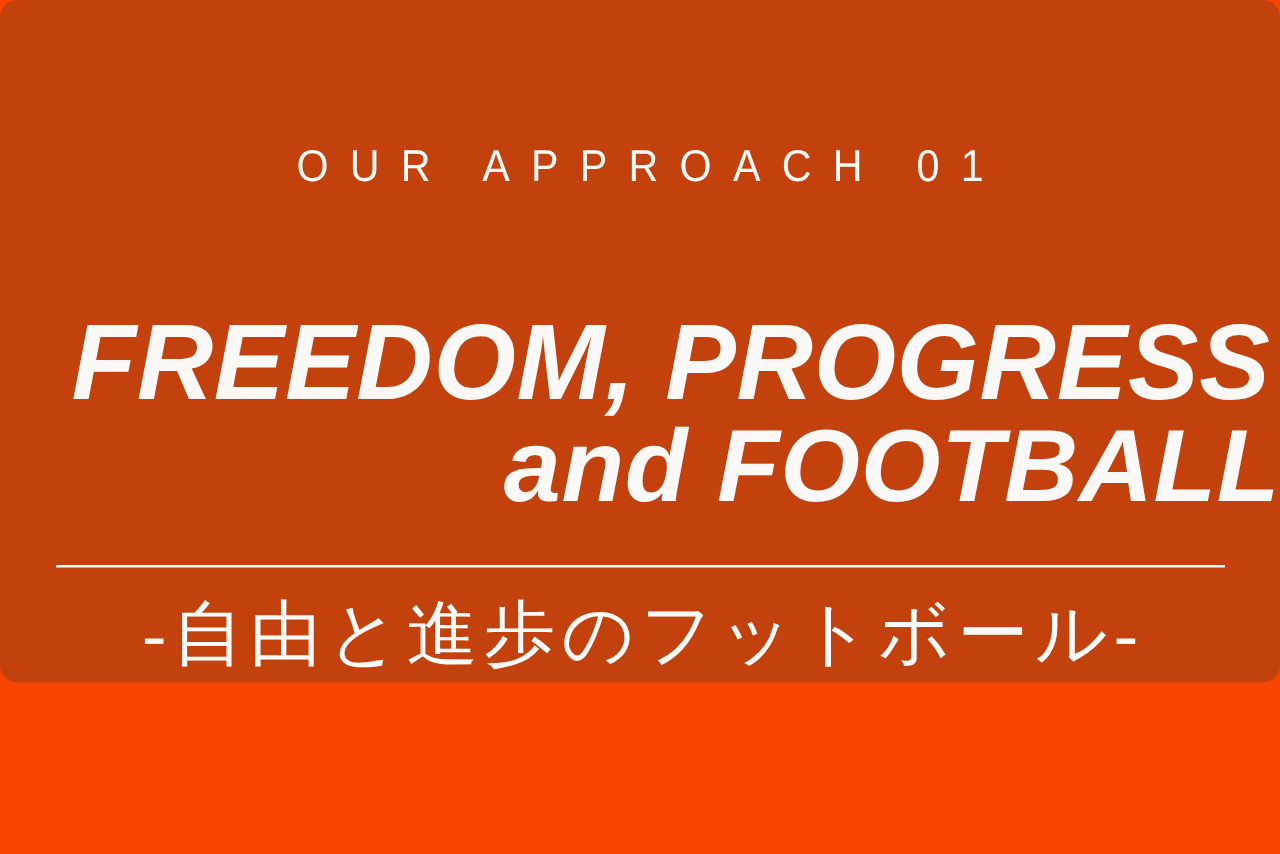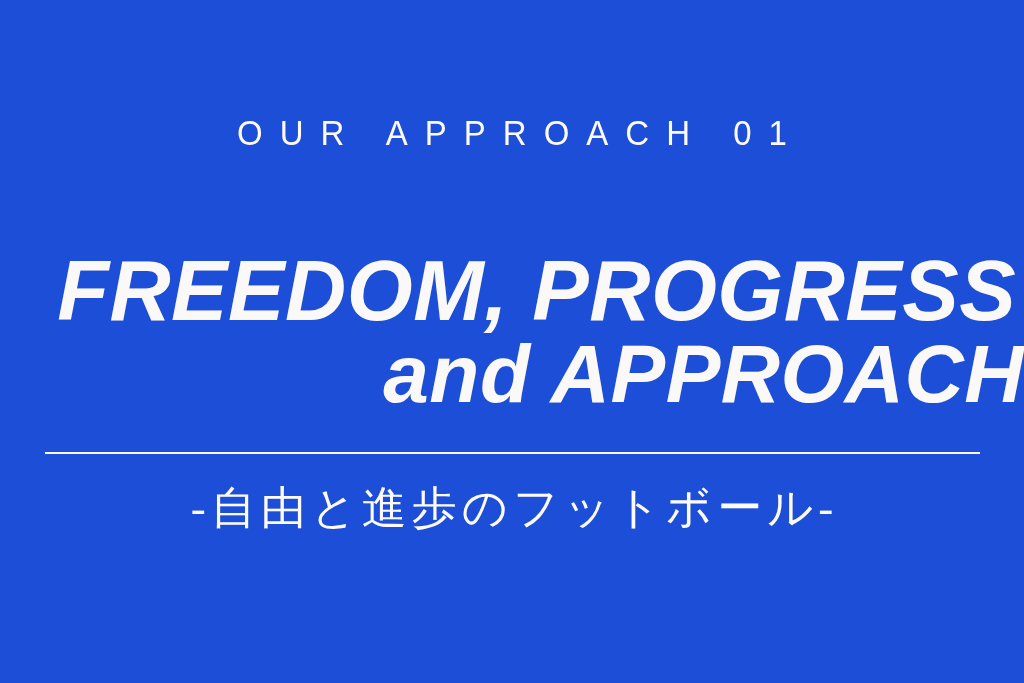--- a/index.html
+++ b/index.html
@@ -12,24 +12,25 @@
     height: 683px;
     overflow: hidden;
     background: #f94503;
     font-family: "Liberation Sans", sans-serif;
     -webkit-font-smoothing: antialiased;
   }
 
   .slide {
     position: relative;
     width: 1024px;
-    height: 683px;
-    background: #1d4ed8;
+    height: 546px;
+    background: #c2410c;
     box-sizing: border-box;
     overflow: hidden;
+    border-radius: 14px;
   }
 
   
   .eyebrow {
     position: absolute;
     top: 113px;
     left: 0;
     width: 1024px;
     text-align: center;
     color: #fdfaf8;
@@ -85,37 +86,37 @@
 
   
   .subtitle {
     position: absolute;
     top: 479px;
     left: 0;
     width: 1024px;
     text-align: center;
     color: #fdfbf9;
     font-family: "Liberation Serif", "DejaVu Serif", serif;
-    font-size: 45px;
+    font-size: 57px;
     font-weight: 400;
     line-height: 58px;
     letter-spacing: 5px;
     text-indent: 5px;
     white-space: nowrap;
   }
 </style>
 </head>
 <body>
 
 <div class="slide">
 
   <div class="eyebrow">OUR APPROACH 01</div>
 
   <div class="headline">
     <span class="headline-line1">FREEDOM, PROGRESS</span>
-    <span class="headline-line2">and APPROACH</span>
+    <span class="headline-line2">and FOOTBALL</span>
   </div>
 
   <div class="divider"></div>
 
   <div class="subtitle">-自由と進歩のフットボール-</div>
 
 </div>
 
 </body></html>

